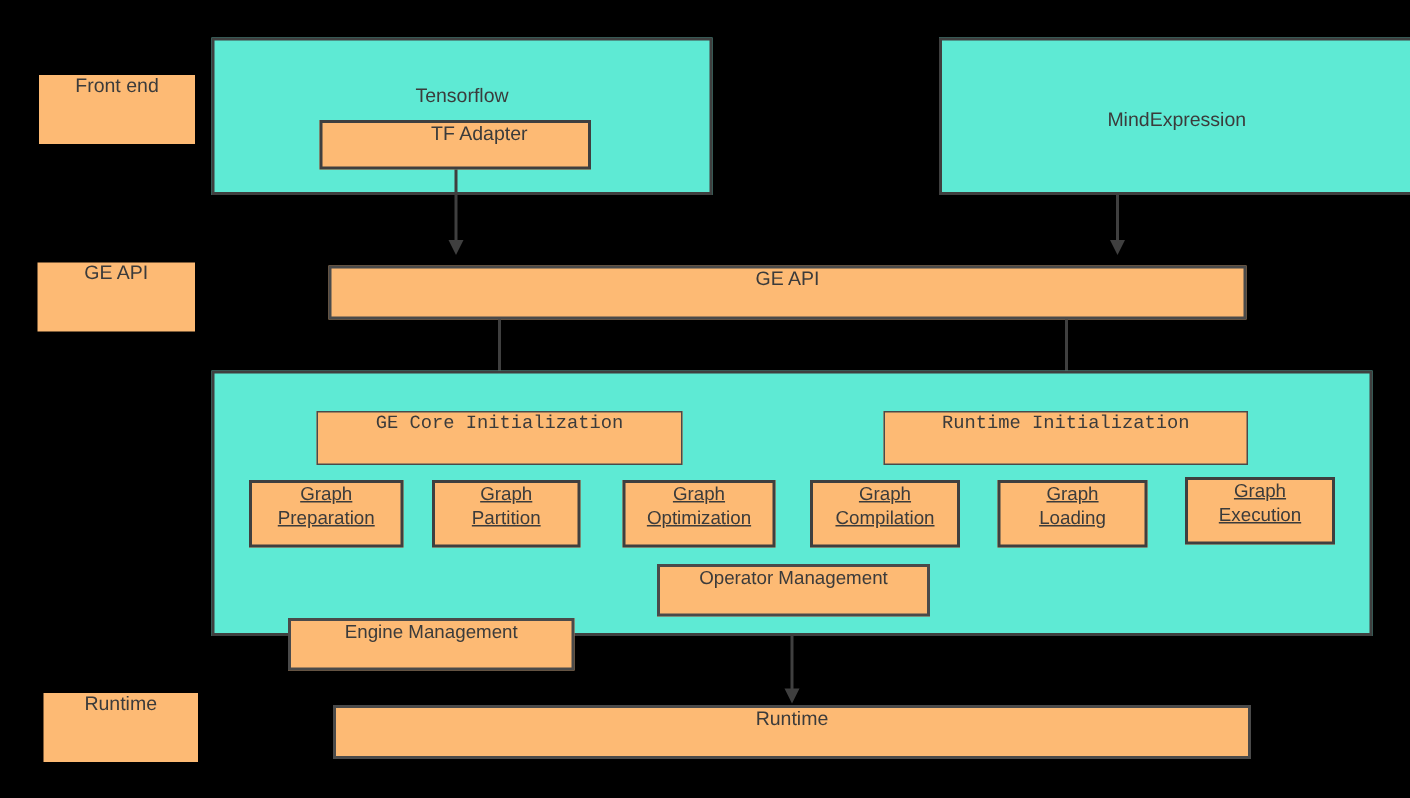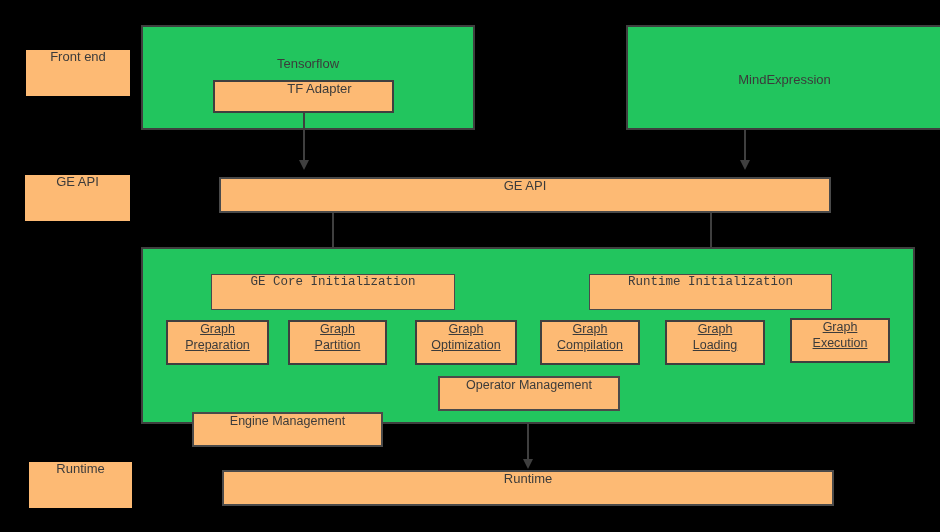--- a/index.html
+++ b/index.html
@@ -27,21 +27,21 @@
     box-sizing: border-box;
   }
   
   .rail-label {
     border: none;
     font-size: 13px;
   }
   
   .panel {
     border: 2px solid #3f3f3f;
-    background: #22c55e;
+    background: #5eead4;
     align-items: flex-start;
     justify-content: center;
   }
   .panel-title {
     position: absolute;
     width: 100%;
     text-align: center;
     color: #3b3b3b;
     font-size: 13px;
   }

